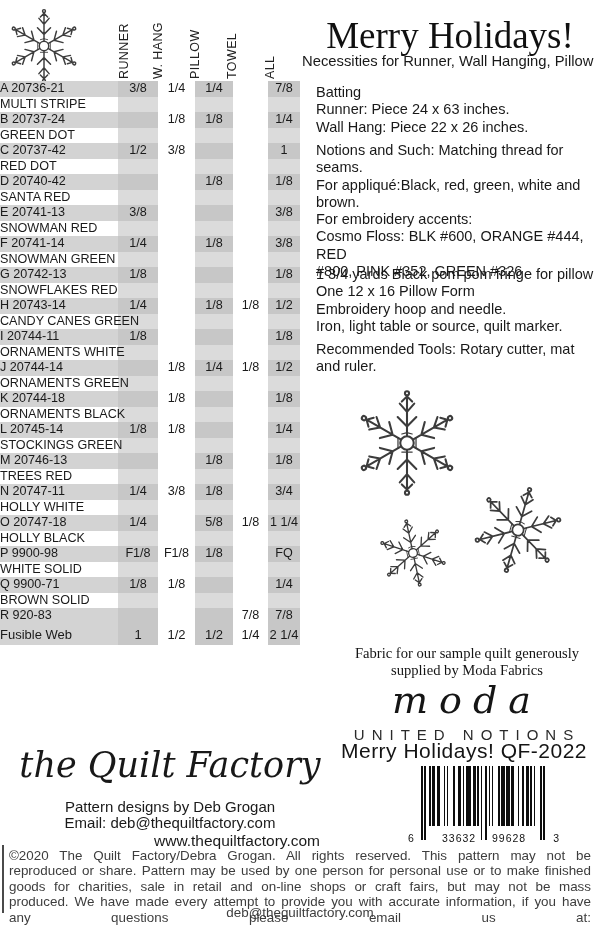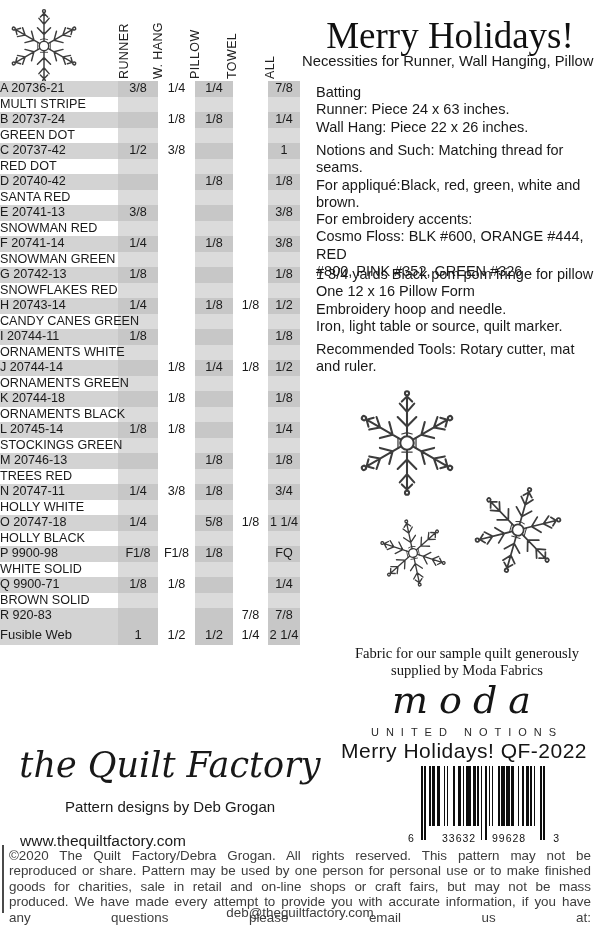--- a/index.html
+++ b/index.html
@@ -63,21 +63,21 @@
     font-family:"Liberation Serif", serif; font-size:14.6px; line-height:17px;
     white-space:pre-line; color:#141414;
   }
   .moda-logo {
     position:absolute; left:336px; top:678px; width:262px; text-align:center;
     font-family:"DejaVu Serif", serif; font-style:italic;
     font-size:38px; letter-spacing:11px; color:#151515;
   }
   .moda-sub {
     position:absolute; left:336px; top:726px; width:262px; text-align:center;
-    font-size:11px; letter-spacing:7px; color:#2a2a2a;
+    font-size:15px; letter-spacing:7px; color:#2a2a2a;
   }
 
   
   .product-name {
     position:absolute; left:330px; top:739px; width:268px; text-align:center;
     font-size:21px; letter-spacing:0.5px; color:#141414;
   }
   .barcode { position:absolute; left:414px; top:766px; width:138px; height:80px; }
   .barcode-bars { position:absolute; left:7px; top:0; height:74px; font-size:0; white-space:nowrap; }
   .barcode-bars span { display:inline-block; vertical-align:top; }
@@ -88,21 +88,21 @@
   .bc-d0 { left:-8px; }  .bc-d1 { left:26px;margin-top:29px; }  .bc-d2 { left:76px; }  .bc-d3 { right:-10px; }
 
   
   .qf-logo {
     position:absolute; left:14px; top:745px; width:312px; text-align:center;
     font-family:"DejaVu Serif", serif; font-style:italic;
     font-size:35px; color:#181818; white-space:nowrap;
   }
   .qf-line1 { position:absolute; left:20px; top:798px; width:300px; text-align:center; font-size:15px; }
   .qf-line2 { position:absolute; left:20px; top:814px; width:300px; text-align:center; font-size:15px; }
-  .qf-line3 { position:absolute; left:20px; top:832px; width:300px; text-align:left; font-size:15.5px; }
+  .qf-line3 { position:absolute; left:20px; top:832px; width:300px; text-align:right; font-size:15.5px; }
 
   .copyright {
     position:absolute; left:9px; top:848px; width:582px;
     font-size:13.4px; line-height:15.4px; color:#3d3d3d;
     text-align:justify; text-align-last:justify; word-spacing:1.5px;
   }
   .copyright-email {
     position:absolute; left:9px; top:905px; width:582px; text-align:center;
     font-size:13.4px; color:#3d3d3d;
   }
@@ -490,19 +490,20 @@
   <div class="barcode">
     <div class="barcode-bars"><span style="width: 1.61039px; height: 74px; background: rgb(13, 13, 13);"></span><span style="width: 1.61039px; height: 74px;"></span><span style="width: 1.61039px; height: 74px; background: rgb(13, 13, 13);"></span><span style="width: 3.22078px; height: 74px;"></span><span style="width: 1.61039px; height: 60px; background: rgb(13, 13, 13);"></span><span style="width: 1.61039px; height: 74px;"></span><span style="width: 3.22078px; height: 60px; background: rgb(13, 13, 13);"></span><span style="width: 1.61039px; height: 74px;"></span><span style="width: 3.22078px; height: 60px; background: rgb(13, 13, 13);"></span><span style="width: 3.22078px; height: 74px;"></span><span style="width: 1.61039px; height: 60px; background: rgb(13, 13, 13);"></span><span style="width: 1.61039px; height: 74px;"></span><span style="width: 1.61039px; height: 60px; background: rgb(13, 13, 13);"></span><span style="width: 4.83117px; height: 74px;"></span><span style="width: 1.61039px; height: 60px; background: rgb(13, 13, 13);"></span><span style="width: 3.22078px; height: 74px;"></span><span style="width: 3.22078px; height: 60px; background: rgb(13, 13, 13);"></span><span style="width: 1.61039px; height: 74px;"></span><span style="width: 1.61039px; height: 60px; background: rgb(13, 13, 13);"></span><span style="width: 1.61039px; height: 74px;"></span><span style="width: 4.83117px; height: 60px; background: rgb(13, 13, 13);"></span><span style="width: 1.61039px; height: 74px;"></span><span style="width: 3.22078px; height: 60px; background: rgb(13, 13, 13);"></span><span style="width: 1.61039px; height: 74px;"></span><span style="width: 1.61039px; height: 60px; background: rgb(13, 13, 13);"></span><span style="width: 1.61039px; height: 74px;"></span><span style="width: 1.61039px; height: 74px; background: rgb(13, 13, 13);"></span><span style="width: 3.22078px; height: 74px;"></span><span style="width: 1.61039px; height: 74px; background: rgb(13, 13, 13);"></span><span style="width: 1.61039px; height: 74px;"></span><span style="width: 1.61039px; height: 60px; background: rgb(13, 13, 13);"></span><span style="width: 1.61039px; height: 74px;"></span><span style="width: 1.61039px; height: 60px; background: rgb(13, 13, 13);"></span><span style="width: 4.83117px; height: 74px;"></span><span style="width: 1.61039px; height: 60px; background: rgb(13, 13, 13);"></span><span style="width: 1.61039px; height: 74px;"></span><span style="width: 3.22078px; height: 60px; background: rgb(13, 13, 13);"></span><span style="width: 1.61039px; height: 74px;"></span><span style="width: 3.22078px; height: 60px; background: rgb(13, 13, 13);"></span><span style="width: 1.61039px; height: 74px;"></span><span style="width: 3.22078px; height: 60px; background: rgb(13, 13, 13);"></span><span style="width: 3.22078px; height: 74px;"></span><span style="width: 1.61039px; height: 60px; background: rgb(13, 13, 13);"></span><span style="width: 3.22078px; height: 74px;"></span><span style="width: 1.61039px; height: 60px; background: rgb(13, 13, 13);"></span><span style="width: 1.61039px; height: 74px;"></span><span style="width: 3.22078px; height: 60px; background: rgb(13, 13, 13);"></span><span style="width: 1.61039px; height: 74px;"></span><span style="width: 1.61039px; height: 60px; background: rgb(13, 13, 13);"></span><span style="width: 1.61039px; height: 74px;"></span><span style="width: 1.61039px; height: 60px; background: rgb(13, 13, 13);"></span><span style="width: 4.83117px; height: 74px;"></span><span style="width: 1.61039px; height: 74px; background: rgb(13, 13, 13);"></span><span style="width: 1.61039px; height: 74px;"></span><span style="width: 1.61039px; height: 74px; background: rgb(13, 13, 13);"></span></div>
     <span class="bc-digit bc-d0">6</span>
     <span class="bc-digit bc-d1">33632</span>
     <span class="bc-digit bc-d2">99628</span>
     <span class="bc-digit bc-d3">3</span>
   </div>
 
   <div class="qf-logo">the Quilt Factory</div>
   <div class="qf-line1">Pattern designs by Deb Grogan</div>
+  <div class="qf-line2">Email: deb@thequiltfactory.com</div>
   <div class="qf-line3">www.thequiltfactory.com</div>
 
   <div class="edge-line"></div>
   <div class="copyright">©2020 The Quilt Factory/Debra Grogan.  All rights reserved.  This pattern may not be reproduced or share.  Pattern may be used by one person for personal use or to make finished goods for charities, sale in retail and on-line shops or craft fairs, but may not be mass produced.  We have made every attempt to provide you with accurate information, if you have any questions please email us at:</div>
   <div class="copyright-email">deb@thequiltfactory.com</div>
 
 </div>
 
 </body></html>

